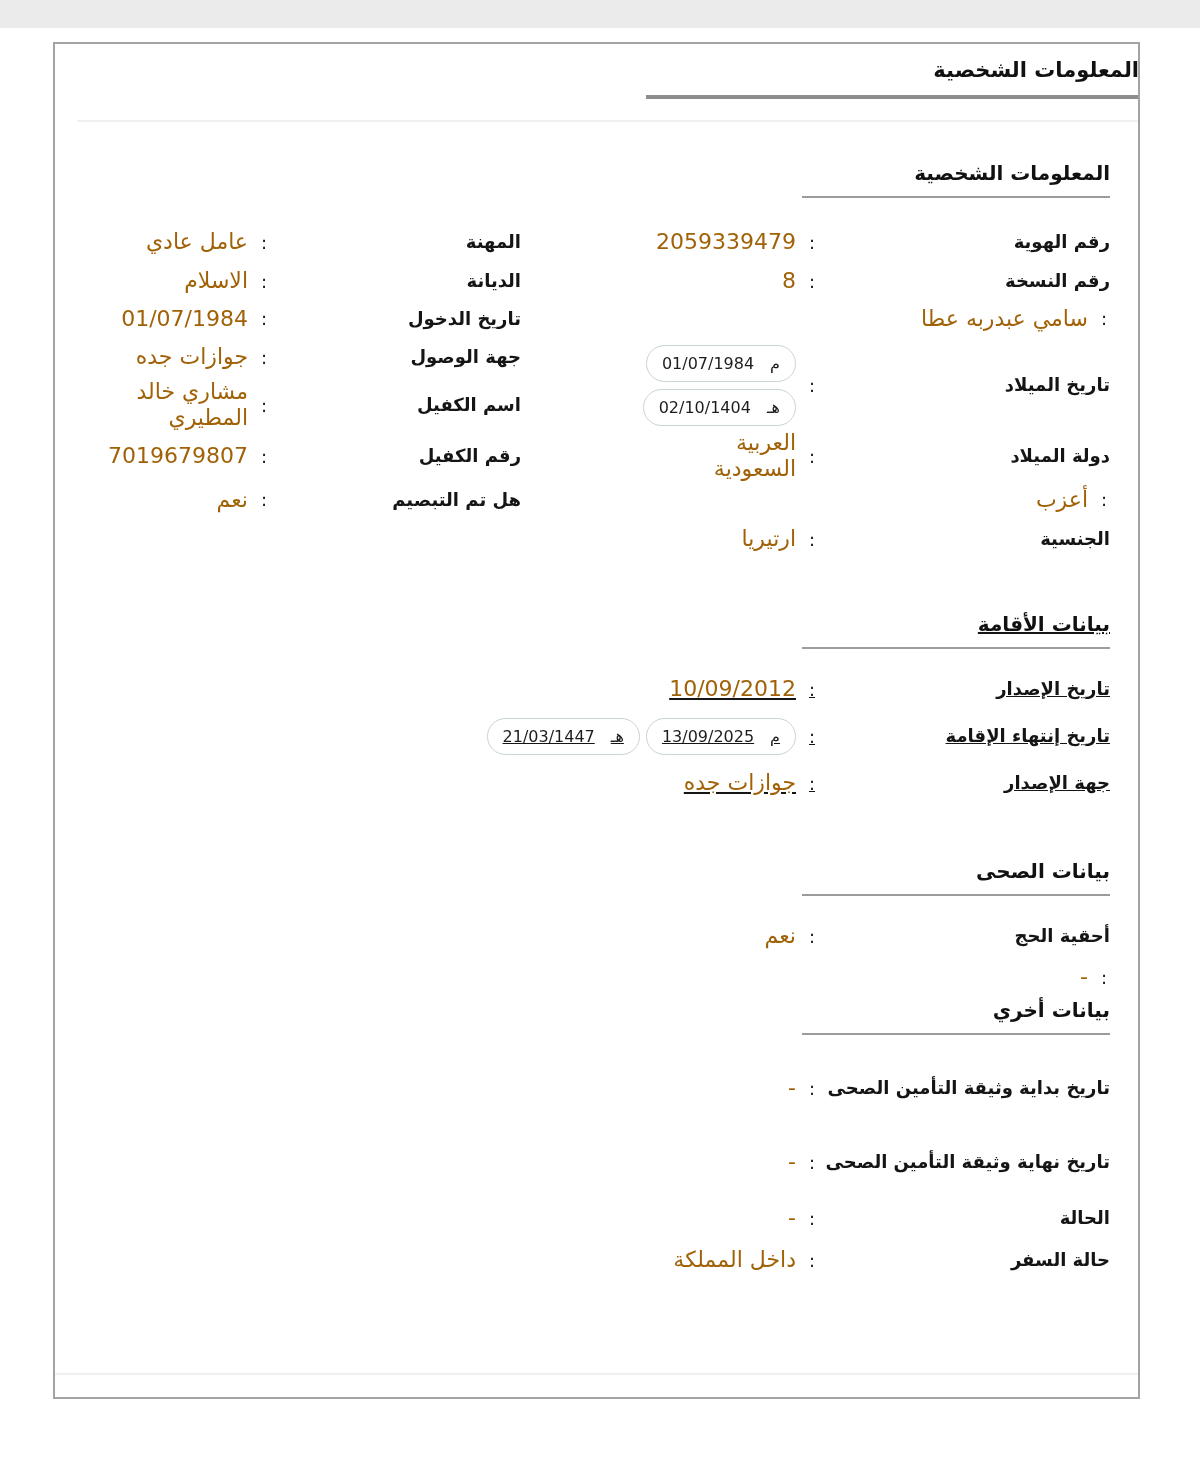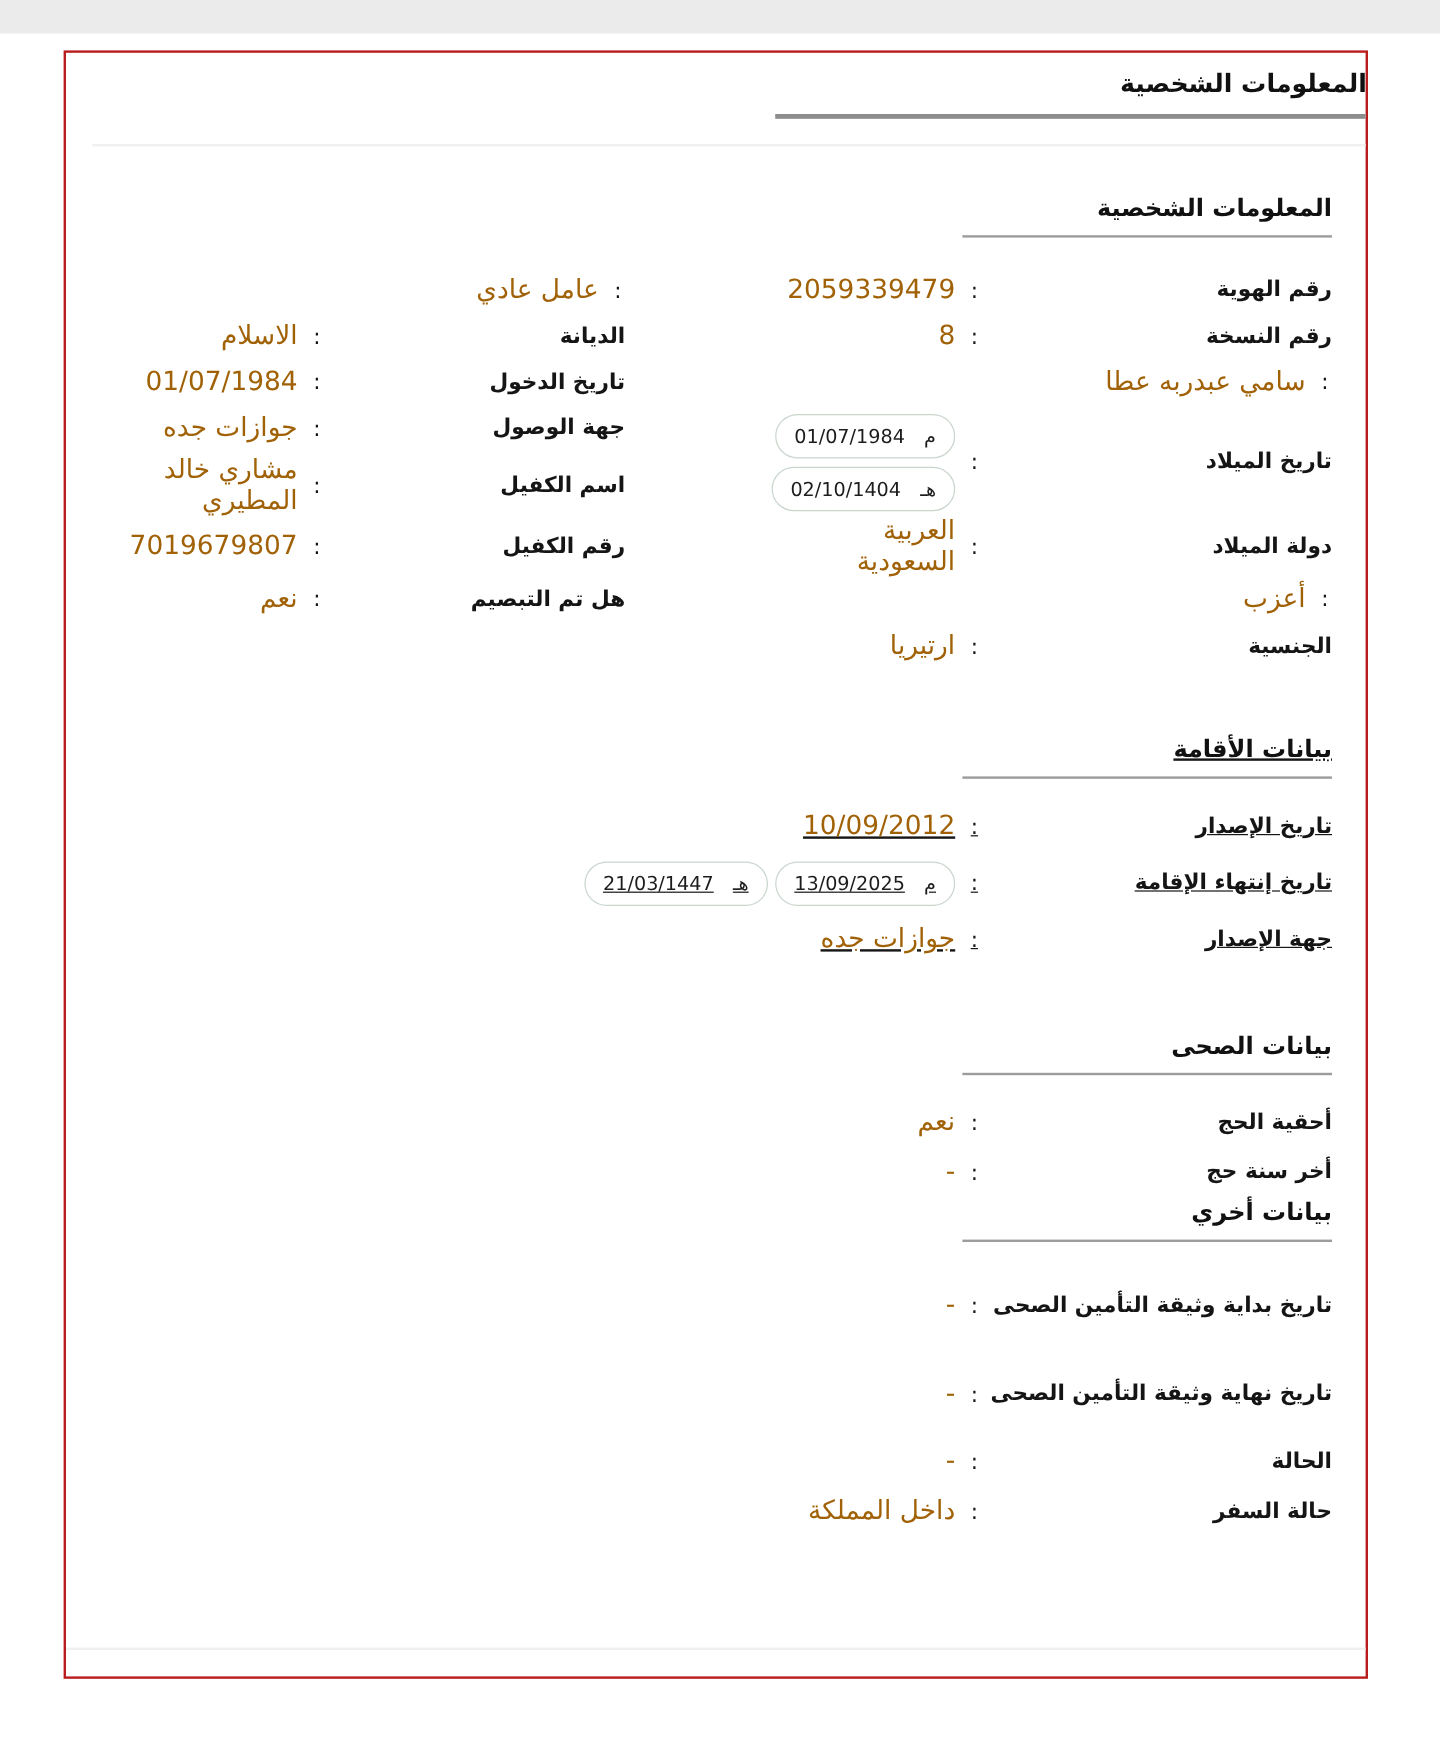--- a/index.html
+++ b/index.html
@@ -4,21 +4,21 @@
 <style>
   html,body{margin:0;padding:0;}
   body{
     width:1200px;height:1460px;position:relative;background:#ffffff;
     font-family:"DejaVu Sans", sans-serif;direction:rtl;color:#161616;
     overflow:hidden;
   }
   .topbar{position:absolute;top:0;left:0;width:1200px;height:28px;background:#ebebeb;}
   .card{
     position:absolute;left:53px;top:42px;width:1087px;height:1357px;
-    border:2px solid #b91c1c;background:#ffffff;box-sizing:border-box;padding-left:22px;
+    border:2px solid #a3a3a3;background:#ffffff;box-sizing:border-box;padding-left:22px;
   }
   .card-header{position:relative;height:76px;border-bottom:2px solid #f0f0f0;}
   .page-title{
     position:absolute;right:-1px;top:11px;font-size:21px;font-weight:bold;
     color:#111;white-space:nowrap;line-height:30px;
   }
   .title-bar{position:absolute;right:0;top:51px;width:492px;height:4px;background:#8d8d8d;}
   .card-body{padding:0 28px;box-sizing:border-box;}
   .section-title{font-size:20px;font-weight:bold;color:#111;line-height:28px;}
   .section-rule{width:308px;height:2px;background:#9c9c9c;margin-top:9px;}
@@ -111,20 +111,21 @@
           </div>
           <div class="frow h38">
             <div class="lbl">الجنسية</div>
             <div class="colon">:</div>
             <div class="val">ارتيريا</div>
           </div>
         </div>
 
         <div class="col-left">
           <div class="frow h40">
+            <div class="lbl">المهنة</div>
             <div class="colon">:</div>
             <div class="val">عامل عادي</div>
           </div>
           <div class="frow h38">
             <div class="lbl">الديانة</div>
             <div class="colon">:</div>
             <div class="val">الاسلام</div>
           </div>
           <div class="frow h37">
             <div class="lbl">تاريخ الدخول</div>
@@ -190,21 +191,20 @@
     <div class="sec-hajj">
       <div class="section-title">بيانات الصحى</div>
       <div class="section-rule"></div>
       <div class="rows-full">
         <div class="frow h44">
           <div class="lbl">أحقية الحج</div>
           <div class="colon">:</div>
           <div class="val">نعم</div>
         </div>
         <div class="frow h38">
-          <div class="lbl">أخر سنة حج</div>
           <div class="colon">:</div>
           <div class="val">-</div>
         </div>
       </div>
     </div>
 
     <div class="sec-other">
       <div class="section-title">بيانات أخري</div>
       <div class="section-rule"></div>
       <div class="rows-full-sm">

